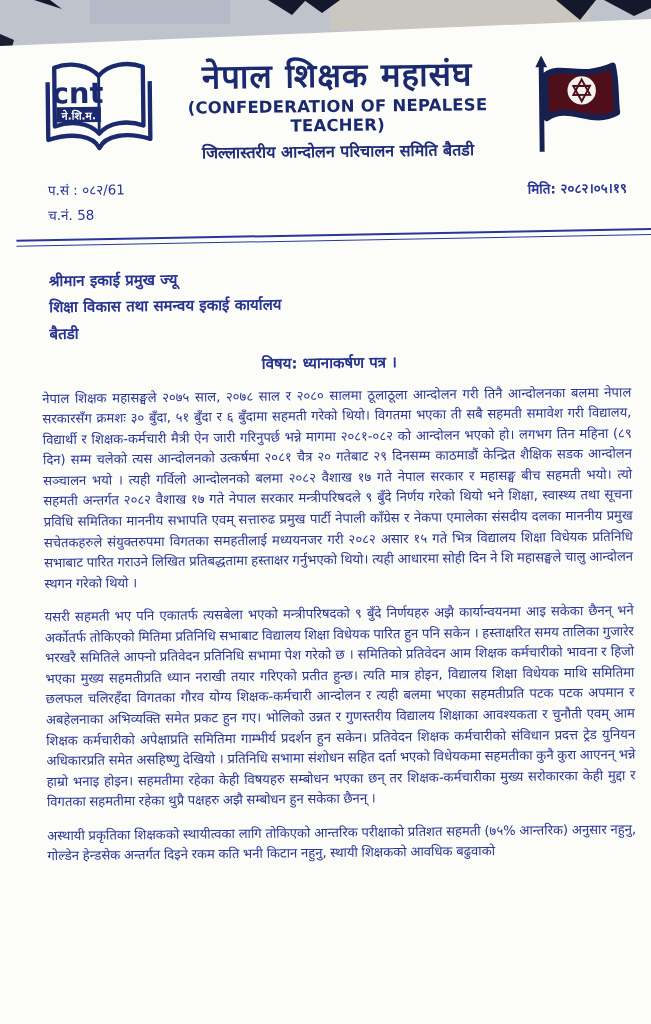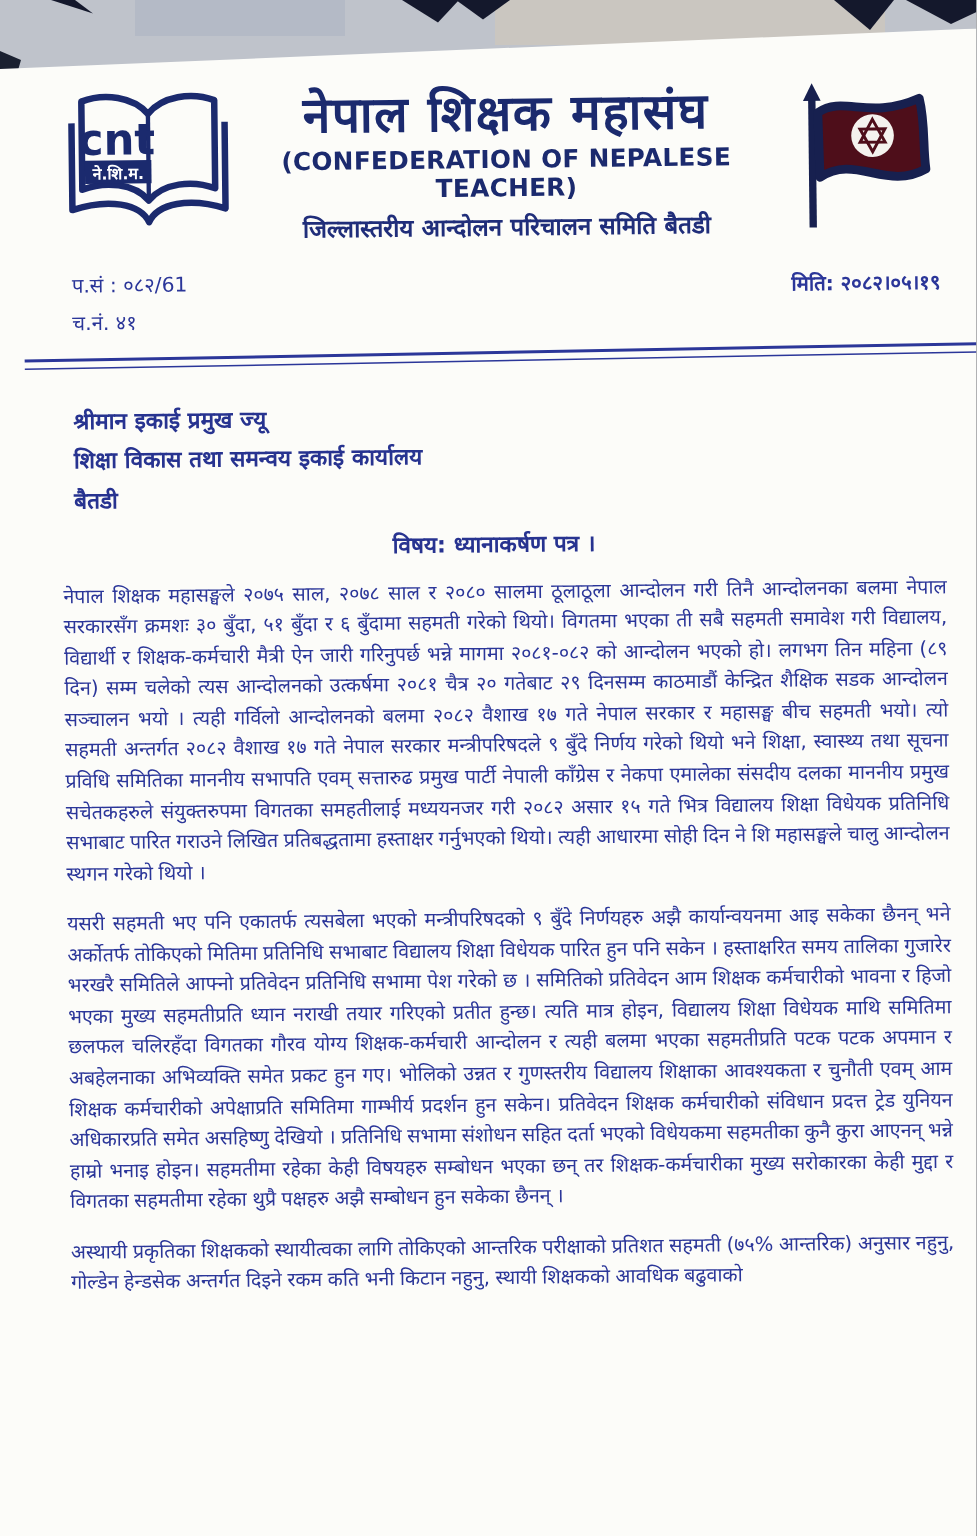--- a/index.html
+++ b/index.html
@@ -90,21 +90,21 @@
               <path d="M65 27 L73.5 42.5 L56.5 42.5 Z"></path>
               <path d="M65 49 L56.5 33.5 L73.5 33.5 Z"></path>
             </g>
           </svg>
         </div>
       </div>
 
       <div class="meta">
         <div class="meta-left">
           <div>प.सं : ०८२/61</div>
-          <div>च.नं. ४१</div>
+          <div>च.नं. 58</div>
         </div>
         <div class="meta-date">मिति: २०८२।०५।१९</div>
       </div>
 
       <div class="double-rule"></div>
 
       <div class="addressee">
         <div>श्रीमान इकाई प्रमुख ज्यू</div>
         <div>शिक्षा विकास तथा समन्वय इकाई कार्यालय</div>
         <div>बैतडी</div>

